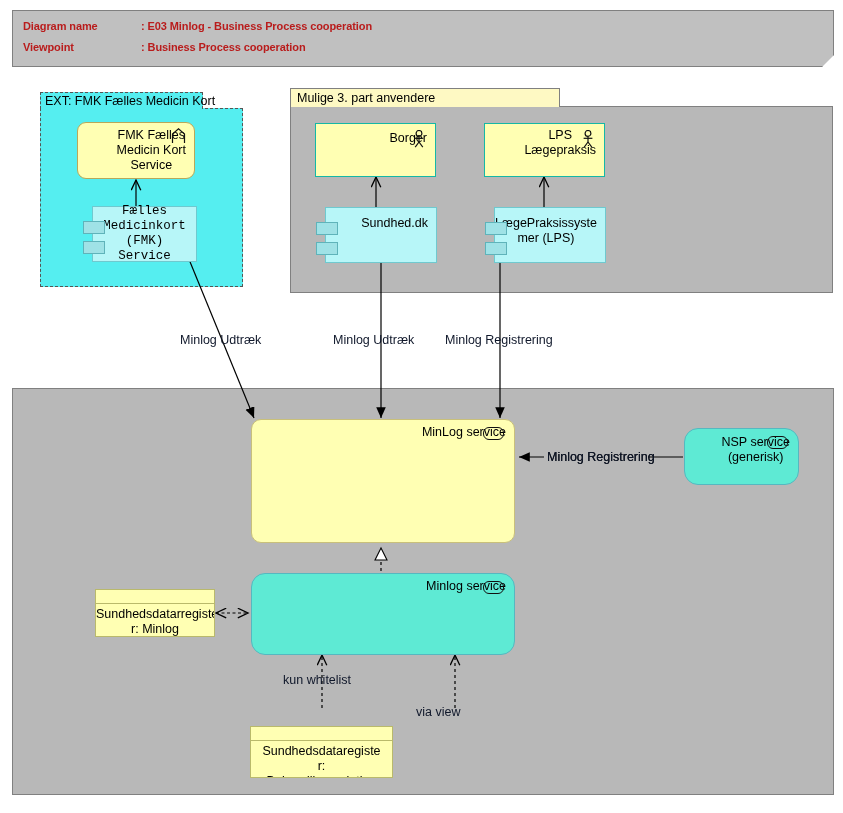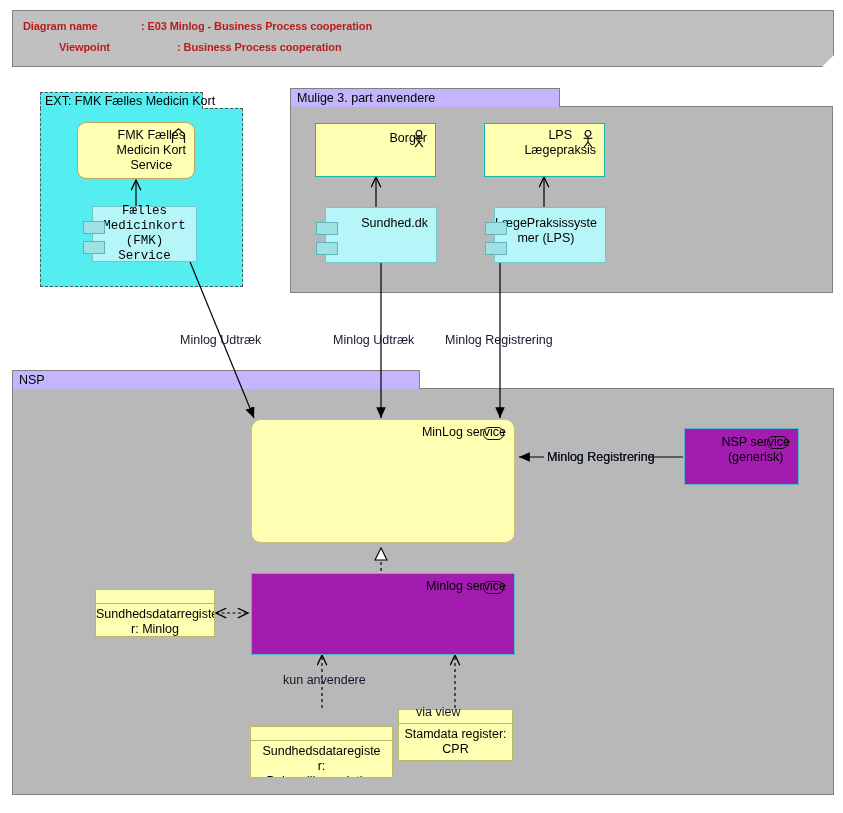--- a/index.html
+++ b/index.html
@@ -31,21 +31,21 @@
     font-size:11px;
     font-weight:bold;
     color:#b91c1c;
     white-space:pre;
     letter-spacing:-0.1px;
   }
   .title-line.l1{ top:9px; }
   .title-line.l2{ top:30px; }
   .tl-label{ display:inline-block; }
   .tl-label.w1{ width:118px; }
-  .tl-label.w2{ width:118px;margin-left:36px; }
+  .tl-label.w2{ width:118px; }
 
   
   .group-ext{
     position:absolute;
     left:40px; top:92px;
     width:203px; height:195px;
     box-sizing:border-box;
   }
   .group-ext .g-tab{
     position:absolute; left:0; top:0;
@@ -67,21 +67,21 @@
     box-sizing:border-box;
   }
 
   .group-std{
     position:absolute;
     box-sizing:border-box;
   }
   .group-std .g-tab{
     position:absolute; left:0; top:0;
     height:19px;
-    background:#c4b5fd;
+    background:#fef9c3;
     border:1px solid #808080;
     border-bottom:none;
     box-sizing:border-box;
     font-size:12.5px; color:#000;
     padding:2px 12px 0 6px;
     white-space:nowrap;
     z-index:3;
   }
   .group-std .g-body{
     position:absolute; left:0;
@@ -124,23 +124,23 @@
     background:#ffffb3;
     border:1px solid #b9a85a;
     border-radius:9px;
   }
   
   .box-cyan{
     background:#b7f6f8;
     border:1px solid #6fc9cf;
   }
   .box-cyan-r{
-    background:#a21caf;
+    background:#5eead4;
     border:1px solid #55b8c0;
-    border-radius:1px;
+    border-radius:14px;
   }
   .box-yellow-big{
     background:#ffffb3;
     border:1px solid #c9c07a;
     border-radius:10px;
   }
 
   
   .icon-actor{
     position:absolute;
@@ -230,21 +230,20 @@
     <div class="g-tab">EXT: FMK Fælles Medicin Kort</div>
     <div class="g-body"></div>
   </div>
 
   <div class="group-std" id="group-third">
     <div class="g-tab">Mulige 3. part anvendere</div>
     <div class="g-body"></div>
   </div>
 
   <div class="group-std" id="group-nsp">
-    <div class="g-tab">NSP</div>
     <div class="g-body"></div>
   </div>
 
   <svg class="wires">
     <defs>
       <marker id="arw" markerWidth="11" markerHeight="11" refX="9" refY="4" orient="auto" markerUnits="strokeWidth">
         <path d="M0,0 L9,4 L0,8 z" fill="#000"></path>
       </marker>
       <marker id="arwOpen" markerWidth="12" markerHeight="12" refX="9" refY="4.5" orient="auto" markerUnits="strokeWidth">
         <path d="M0.5,0.5 L9,4.5 L0.5,8.5" fill="none" stroke="#000" stroke-width="1.1"></path>
@@ -355,31 +354,26 @@
 r: Minlog</div>
   </div>
 
   <div class="obj-box" style="left:250px; top:726px; width:143px; height:52px;">
     <div class="obj-head"></div>
     <div class="obj-body">Sundhedsdataregiste
 r:
 Behandlingsrelation</div>
   </div>
 
-  <div class="obj-box" style="left:398px; top:709px; width:115px; height:52px;">
-    <div class="obj-head"></div>
-    <div class="obj-body">Stamdata register:
-CPR</div>
-  </div>
 
   <div class="edge-label" style="left:180px; top:333px;">Minlog Udtræk</div>
   <div class="edge-label" style="left:333px; top:333px;">Minlog Udtræk</div>
   <div class="edge-label" style="left:445px; top:333px;">Minlog Registrering</div>
   <div class="edge-label" style="left:547px; top:450px;">Minlog Registrering</div>
-  <div class="edge-label" style="left:283px; top:673px;">kun anvendere</div>
+  <div class="edge-label" style="left:283px; top:673px;">kun whitelist</div>
   <div class="edge-label" style="left:416px; top:673px;margin-top:32px;">via view</div>
 
   <svg class="wires wires-top">
     <rect x="544" y="449" width="104" height="15" fill="#b8b8b8"></rect>
     <text x="547" y="461" font-family="Liberation Sans, sans-serif" font-size="12.5" fill="#000">Minlog Registrering</text>
   </svg>
 
 </div>
 
 </body></html>

